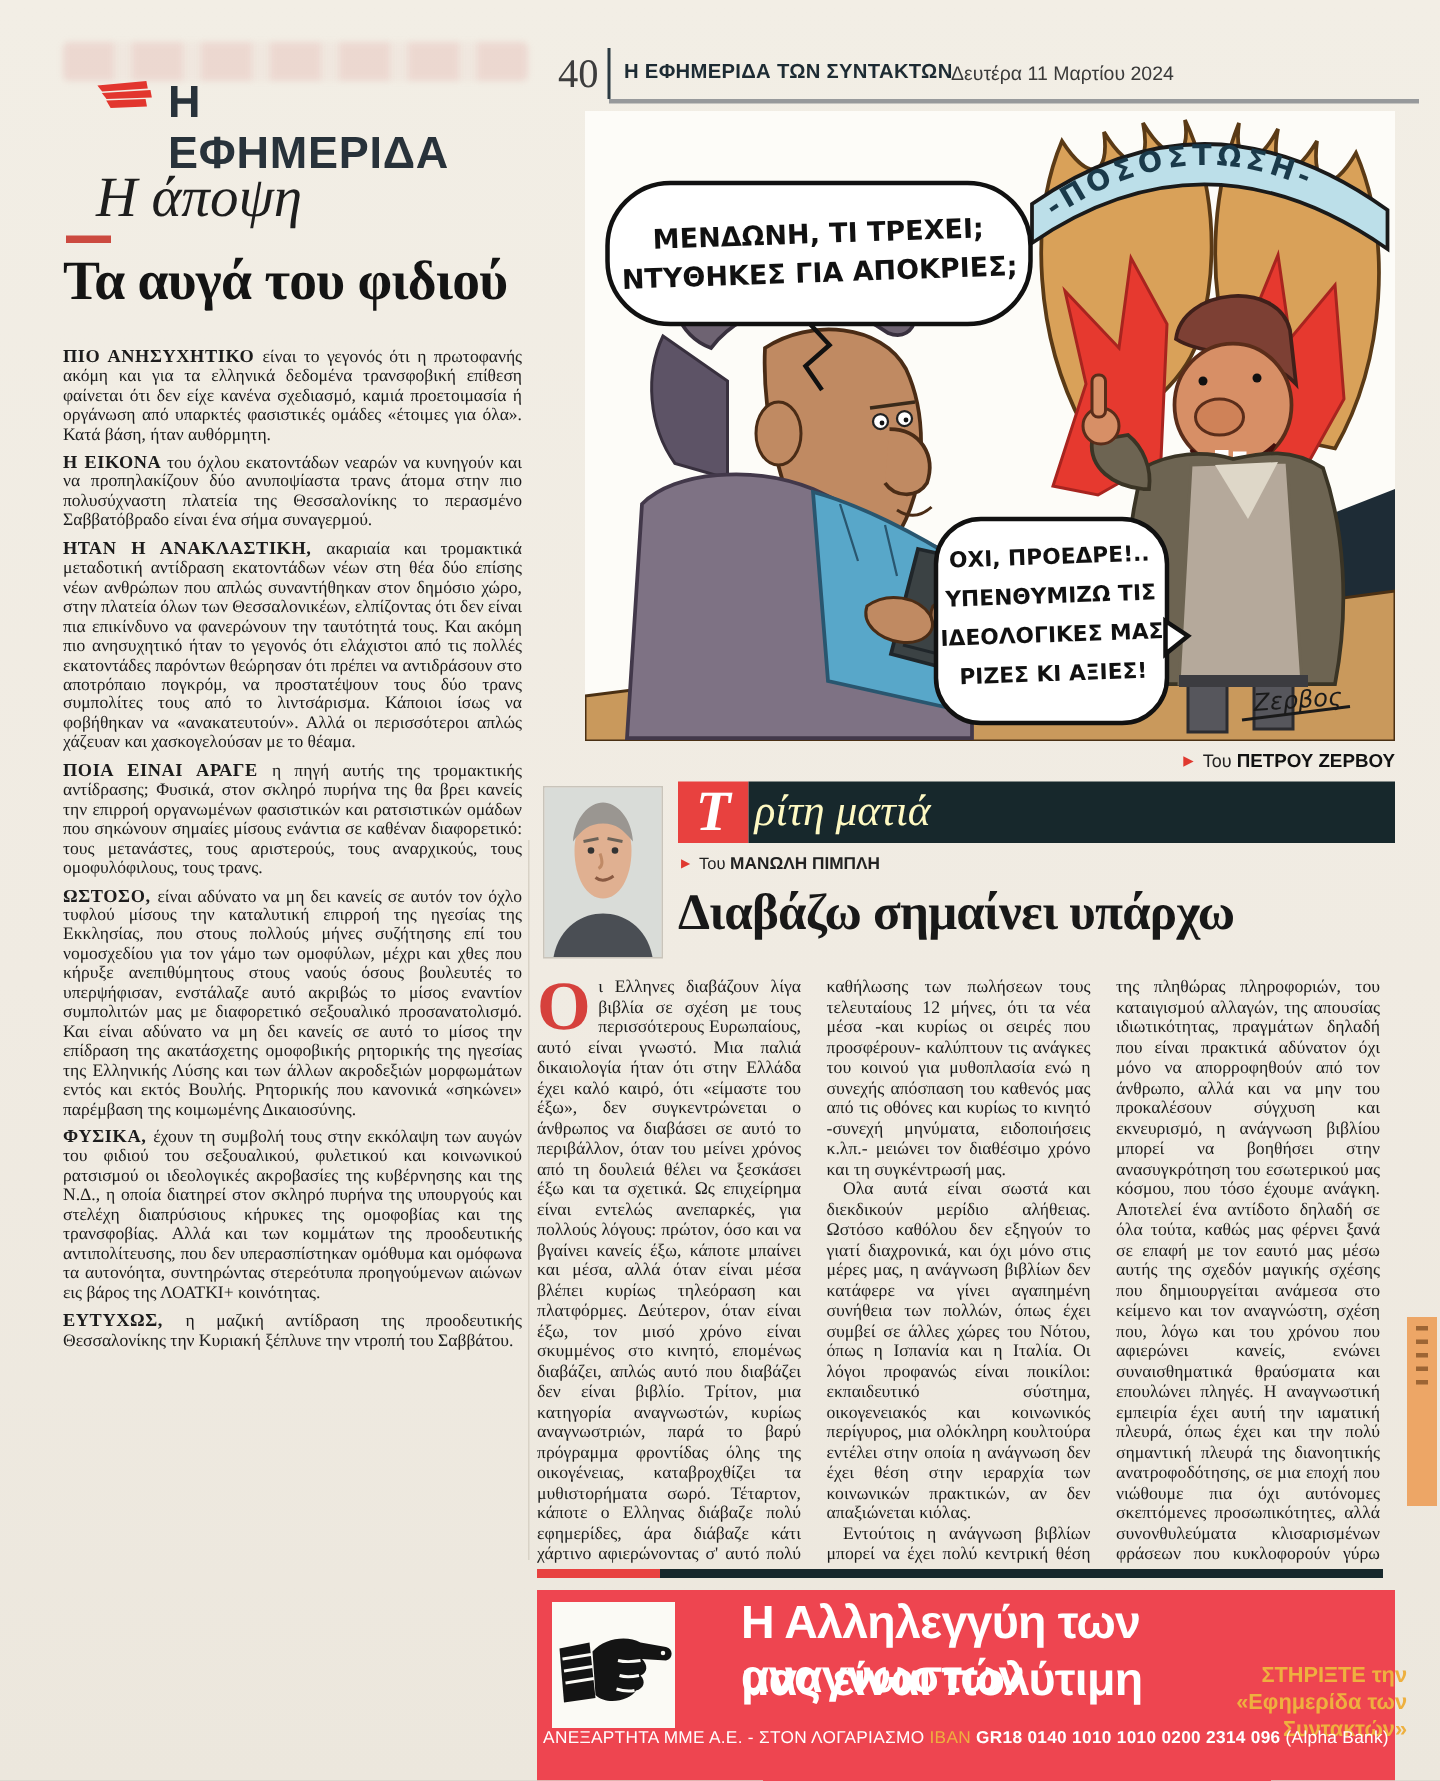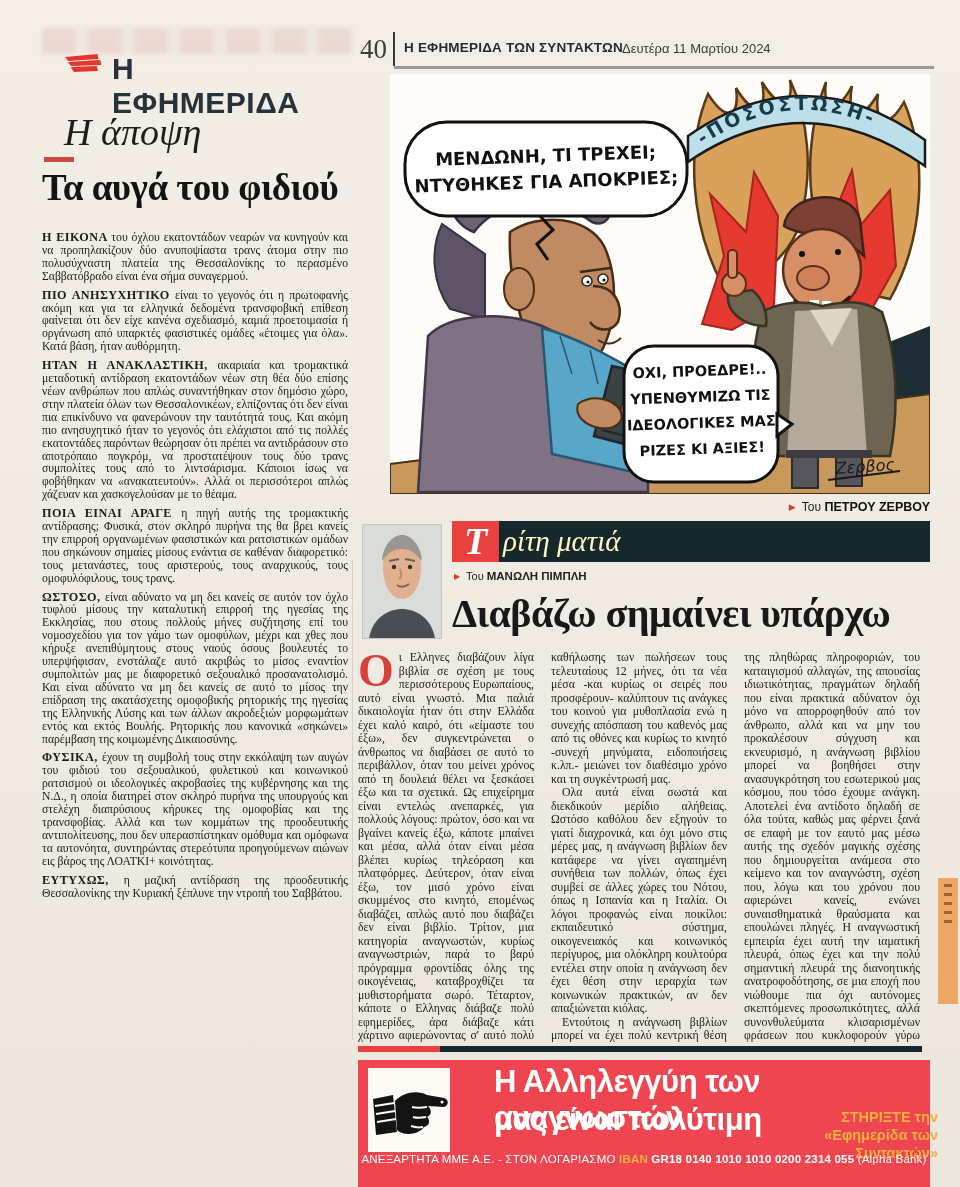--- a/index.html
+++ b/index.html
@@ -22,21 +22,21 @@
   .mini-rule{position:absolute;left:44px;top:157px;width:30px;height:5px;background:#cc4a40;}
   .opinion-title{position:absolute;left:42px;top:166px;width:316px;margin:0;
             font-family:"Liberation Serif","DejaVu Serif",serif;font-weight:bold;font-size:37px;
             letter-spacing:-.5px;color:#141414;}
   .opinion-body{position:absolute;left:42px;top:231px;width:306px;height:782px;overflow:hidden;
             font-family:"Liberation Serif","DejaVu Serif",serif;font-size:11.7px;line-height:12.9px;
             text-align:justify;color:#1c1c1c;}
   .opinion-body p{margin:0 0 5px;}
   .opinion-body .lead{font-weight:bold;font-size:12.2px;letter-spacing:.4px;}
   
-  .pageheader{position:absolute;left:360px;top:34px;width:574px;height:34px;}
+  .pageheader{position:absolute;left:372px;top:34px;width:574px;height:34px;}
   .pagenum{position:absolute;left:0;top:0;font-family:"Liberation Serif","DejaVu Serif",serif;
            font-size:27px;color:#3d3d3d;}
   .ph-vline{position:absolute;left:33px;top:-2px;width:2px;height:34px;background:#2b3a42;}
   .ph-name{position:absolute;left:44px;top:6px;font-weight:bold;font-size:13.5px;color:#1d2b33;letter-spacing:.2px;}
   .ph-date{position:absolute;left:262px;top:7px;font-size:13px;color:#3a3a3a;}
   .ph-rule{position:absolute;left:34px;top:32px;width:540px;height:3px;background:#97999b;}
   
   .cartoon{position:absolute;left:390px;top:74px;width:540px;height:420px;background:#fdfcf8;}
   .cartoon svg{display:block;}
   .cartoon-credit{position:absolute;left:390px;top:500px;width:540px;text-align:right;font-size:12px;color:#222;}
@@ -48,39 +48,39 @@
   .tl-tbox{position:absolute;left:452px;top:521px;width:47px;height:41px;background:#e8413f;color:#fff;
            font-family:"Liberation Serif","DejaVu Serif",serif;font-style:italic;font-weight:bold;
            font-size:38px;line-height:40px;text-align:center;}
   .tl-bar{position:absolute;left:499px;top:521px;width:431px;height:41px;background:#17282c;color:#fef9c3;
            font-family:"Liberation Serif","DejaVu Serif",serif;font-style:italic;font-size:29px;line-height:40px;
            padding-left:4px;box-sizing:border-box;}
   .tl-byline{position:absolute;left:454px;top:570px;font-size:11px;color:#222;}
   .tl-byline .tri{color:#e0392f;font-size:8px;vertical-align:1px;margin-right:3px;}
   .tl-byline b{font-size:11.5px;}
   .tl-title{position:absolute;left:452px;top:590px;margin:0;font-family:"Liberation Serif","DejaVu Serif",serif;
-           font-weight:bold;font-size:40px;letter-spacing:-.5px;color:#181818;text-align:center;}
+           font-weight:bold;font-size:34px;letter-spacing:-.5px;color:#181818;text-align:center;}
   .tl-cols{position:absolute;left:358px;top:651px;width:564px;height:392px;display:flex;gap:17px;overflow:hidden;}
   .tcol{width:176px;font-family:"Liberation Serif","DejaVu Serif",serif;font-size:11.8px;line-height:13.5px;
            text-align:justify;color:#1c1c1c;}
   .tcol p{margin:0;}
   .tcol p.ind{text-indent:11px;}
   .dropcap{float:left;font-family:"Liberation Serif","DejaVu Serif",serif;font-weight:bold;
            font-size:46px;line-height:38px;color:#d6413c;margin:1px 5px 0 0;}
   .divider{position:absolute;left:358px;top:1046px;width:564px;height:6px;font-size:0;}
   .divider .seg-red{display:inline-block;width:82px;height:6px;background:#e8413f;}
   .divider .seg-dark{display:inline-block;width:482px;height:6px;background:#17282c;}
   
   .banner{position:absolute;left:358px;top:1060px;width:572px;height:152px;background:#ee4550;}
   .handbox{position:absolute;left:10px;top:8px;width:82px;height:84px;background:#fbfaf5;}
   .b-line1{position:absolute;left:136px;top:4px;font-weight:bold;font-size:31px;color:#fff;letter-spacing:-.5px;}
   .b-line2{position:absolute;left:136px;top:42px;font-weight:bold;font-size:31px;color:#fff;letter-spacing:-.5px;}
   .b-support{position:absolute;left:420px;top:48px;width:160px;font-weight:bold;font-size:14.5px;line-height:18px;color:#eeb03f;text-align:right;}
   .b-account{position:absolute;left:0;top:93px;width:572px;text-align:center;font-size:11.5px;color:#fff;letter-spacing:.2px;}
-  .b-account .iban{color:#eeb03f;font-weight:bold;}
+  .b-account .iban{color:#eeb03f;font-weight:normal;}
   .b-account .num{font-weight:bold;}
   
   .edge-strip{position:absolute;left:938px;top:878px;width:20px;height:126px;background:#eda666;overflow:hidden;}
   .edge-strip i{display:block;width:8px;height:3px;background:#7a4a20;margin:6px auto 0;opacity:.7;}
 </style>
 </head>
 <body>
 
 <div class="page">
 
@@ -96,22 +96,22 @@
         </svg>
       </span>
       <span class="mast-title">Η ΕΦΗΜΕΡΙΔΑ</span>
     </div>
   </div>
 
   <div class="opinion-label">Η άποψη</div>
   <div class="mini-rule"></div>
   <h1 class="opinion-title">Τα αυγά του φιδιού</h1>
   <div class="opinion-body">
+      <p><b class="lead">ΠΙΟ ΑΝΗΣΥΧΗΤΙΚΟ </b>είναι το γεγονός ότι η πρωτοφανής ακόμη και για τα ελληνικά δεδομένα τρανσφοβική επίθεση φαίνεται ότι δεν είχε κανένα σχεδιασμό, καμιά προετοιμασία ή οργάνωση από υπαρκτές φασιστικές ομάδες «έτοιμες για όλα». Κατά βάση, ήταν αυθόρμητη.</p>
       <p><b class="lead">Η ΕΙΚΟΝΑ </b>του όχλου εκατοντάδων νεαρών να κυνηγούν και να προπηλακίζουν δύο ανυποψίαστα τρανς άτομα στην πιο πολυσύχναστη πλατεία της Θεσσαλονίκης το περασμένο Σαββατόβραδο είναι ένα σήμα συναγερμού.</p>
-      <p><b class="lead">ΠΙΟ ΑΝΗΣΥΧΗΤΙΚΟ </b>είναι το γεγονός ότι η πρωτοφανής ακόμη και για τα ελληνικά δεδομένα τρανσφοβική επίθεση φαίνεται ότι δεν είχε κανένα σχεδιασμό, καμιά προετοιμασία ή οργάνωση από υπαρκτές φασιστικές ομάδες «έτοιμες για όλα». Κατά βάση, ήταν αυθόρμητη.</p>
       <p><b class="lead">ΗΤΑΝ Η ΑΝΑΚΛΑΣΤΙΚΗ, </b>ακαριαία και τρομακτικά μεταδοτική αντίδραση εκατοντάδων νέων στη θέα δύο επίσης νέων ανθρώπων που απλώς συναντήθηκαν στον δημόσιο χώρο, στην πλατεία όλων των Θεσσαλονικέων, ελπίζοντας ότι δεν είναι πια επικίνδυνο να φανερώνουν την ταυτότητά τους. Και ακόμη πιο ανησυχητικό ήταν το γεγονός ότι ελάχιστοι από τις πολλές εκατοντάδες παρόντων θεώρησαν ότι πρέπει να αντιδράσουν στο αποτρόπαιο πογκρόμ, να προστατέψουν τους δύο τρανς συμπολίτες τους από το λιντσάρισμα. Κάποιοι ίσως να φοβήθηκαν να «ανακατευτούν». Αλλά οι περισσότεροι απλώς χάζευαν και χασκογελούσαν με το θέαμα.</p>
       <p><b class="lead">ΠΟΙΑ ΕΙΝΑΙ ΑΡΑΓΕ </b>η πηγή αυτής της τρομακτικής αντίδρασης; Φυσικά, στον σκληρό πυρήνα της θα βρει κανείς την επιρροή οργανωμένων φασιστικών και ρατσιστικών ομάδων που σηκώνουν σημαίες μίσους ενάντια σε καθέναν διαφορετικό: τους μετανάστες, τους αριστερούς, τους αναρχικούς, τους ομοφυλόφιλους, τους τρανς.</p>
       <p><b class="lead">ΩΣΤΟΣΟ, </b>είναι αδύνατο να μη δει κανείς σε αυτόν τον όχλο τυφλού μίσους την καταλυτική επιρροή της ηγεσίας της Εκκλησίας, που στους πολλούς μήνες συζήτησης επί του νομοσχεδίου για τον γάμο των ομοφύλων, μέχρι και χθες που κήρυξε ανεπιθύμητους στους ναούς όσους βουλευτές το υπερψήφισαν, ενστάλαζε αυτό ακριβώς το μίσος εναντίον συμπολιτών μας με διαφορετικό σεξουαλικό προσανατολισμό. Και είναι αδύνατο να μη δει κανείς σε αυτό το μίσος την επίδραση της ακατάσχετης ομοφοβικής ρητορικής της ηγεσίας της Ελληνικής Λύσης και των άλλων ακροδεξιών μορφωμάτων εντός και εκτός Βουλής. Ρητορικής που κανονικά «σηκώνει» παρέμβαση της κοιμωμένης Δικαιοσύνης.</p>
       <p><b class="lead">ΦΥΣΙΚΑ, </b>έχουν τη συμβολή τους στην εκκόλαψη των αυγών του φιδιού του σεξουαλικού, φυλετικού και κοινωνικού ρατσισμού οι ιδεολογικές ακροβασίες της κυβέρνησης και της Ν.Δ., η οποία διατηρεί στον σκληρό πυρήνα της υπουργούς και στελέχη διαπρύσιους κήρυκες της ομοφοβίας και της τρανσφοβίας. Αλλά και των κομμάτων της προοδευτικής αντιπολίτευσης, που δεν υπερασπίστηκαν ομόθυμα και ομόφωνα τα αυτονόητα, συντηρώντας στερεότυπα προηγούμενων αιώνων εις βάρος της ΛΟΑΤΚΙ+ κοινότητας.</p>
       <p><b class="lead">ΕΥΤΥΧΩΣ, </b>η μαζική αντίδραση της προοδευτικής Θεσσαλονίκης την Κυριακή ξέπλυνε την ντροπή του Σαββάτου.</p>
     </div>
 
   <div class="pageheader">
     <span class="pagenum">40</span>
     <span class="ph-vline"></span>
@@ -264,21 +264,21 @@
     </div>
     <div class="b-line1">Η Αλληλεγγύη των αναγνωστών</div>
     <div class="b-line2">μας είναι πολύτιμη</div>
     <div class="b-support">
       <span>ΣΤΗΡΙΞΤΕ</span>
       <span>την «Εφημερίδα των Συντακτών»</span>
     </div>
     <div class="b-account">
       <span>ΑΝΕΞΑΡΤΗΤΑ ΜΜΕ Α.Ε. - ΣΤΟΝ ΛΟΓΑΡΙΑΣΜΟ</span>
       <span class="iban">IBAN</span>
-      <span class="num">GR18 0140 1010 1010 0200 2314 055</span>
+      <span class="num">GR18 0140 1010 1010 0200 2314 096</span>
       <span>(Alpha Bank)</span>
     </div>
   </div>
 
   <div class="edge-strip">
       <i></i>
       <i></i>
       <i></i>
       <i></i>
       <i></i>

